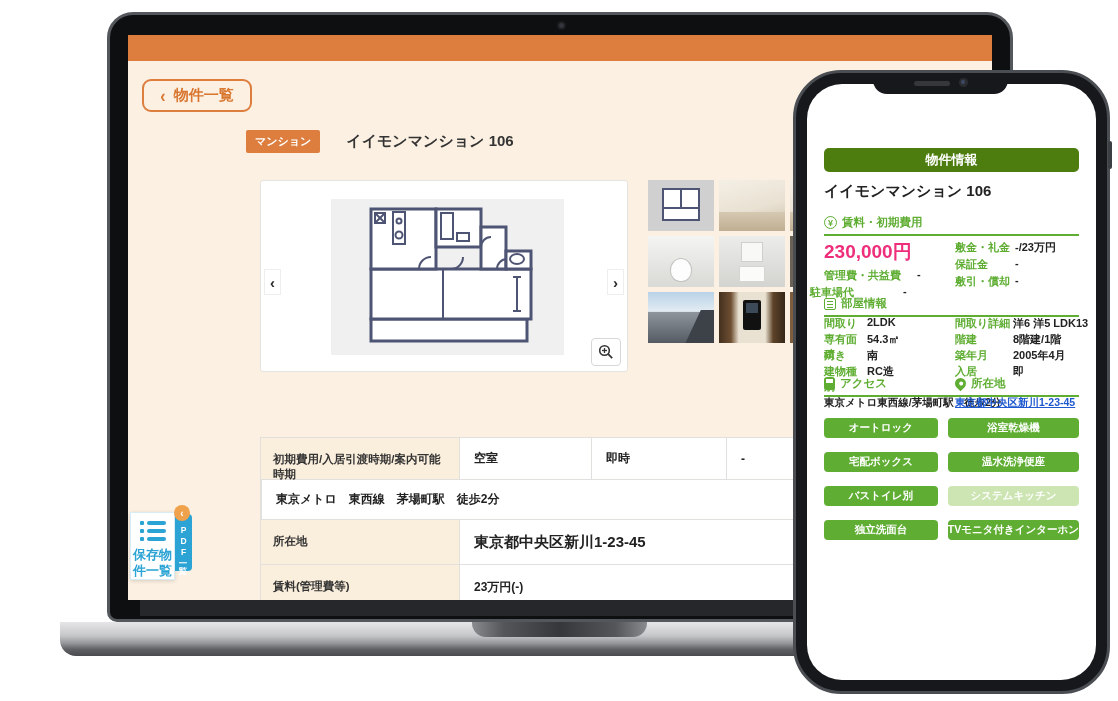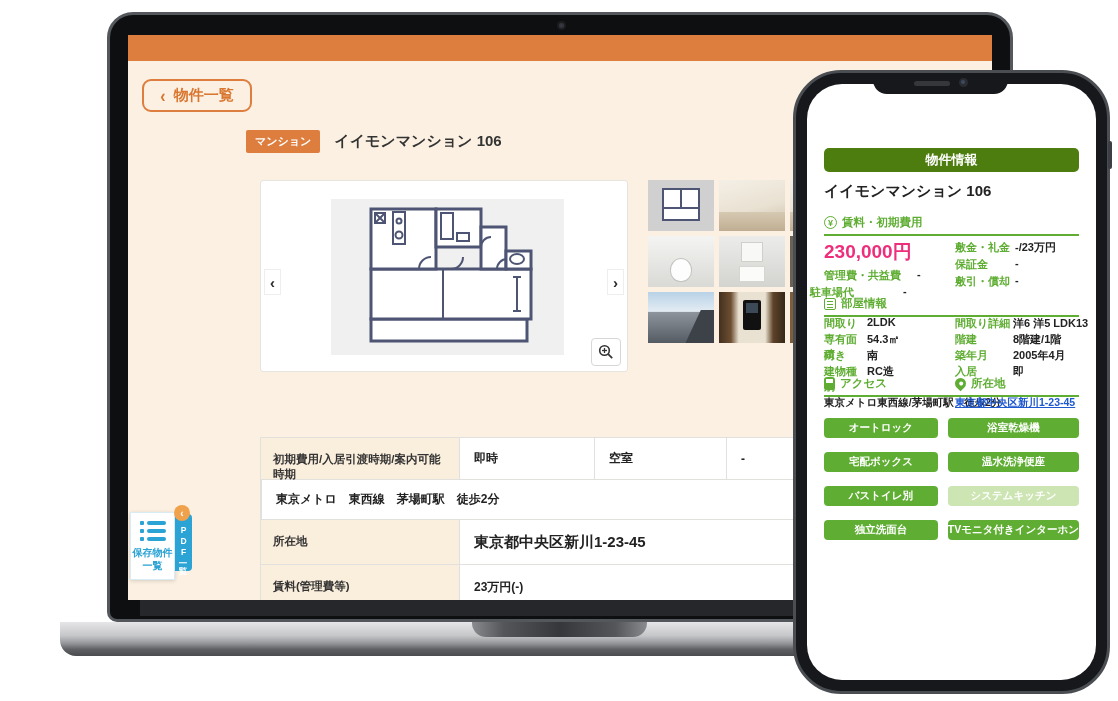--- a/index.html
+++ b/index.html
@@ -15,21 +15,21 @@
 
   .screen-content { position:absolute; left:128px; top:35px; width:864px; height:565px;
     background:#fbf0e1; overflow:hidden; z-index:3; }
   .topbar { position:absolute; left:0; top:0; width:100%; height:26px; background:#dd7d3e; }
 
   .back-button { position:absolute; left:14px; top:44px; width:110px; height:33px;
     border:2px solid #dd7d3e; border-radius:9px; color:#d9762f; font-size:15px; font-weight:700;
     display:flex; align-items:center; justify-content:center; gap:8px; background:transparent; cursor:pointer; }
   .back-button .chev { font-size:16px; font-weight:700; transform:scaleY(1.15); }
 
-  .prop-header { position:absolute; left:118px; top:95px; display:flex; align-items:center; gap:14px; }
+  .prop-header { position:absolute; left:118px; top:95px; display:flex; align-items:center; gap:26px; }
   .prop-badge { background:#dd7d3e; color:#fff; font-size:11px; font-weight:700; padding:4px 9px; border-radius:2px; }
   .prop-title { color:#333; font-size:15px; font-weight:700; }
 
   
   .carousel { position:absolute; left:132px; top:145px; width:368px; height:192px; background:#fff;
     border:1px solid #e6e4e0; border-radius:3px; }
   .plan-area { position:absolute; left:70px; top:18px; width:233px; height:156px; background:#f0f0f0; }
   .plan-area svg { width:100%; height:100%; }
   .car-arrow { position:absolute; width:17px; height:26px; background:#fff; border:1px solid #eee;
     display:flex; align-items:center; justify-content:center; color:#2b2b2b; font-size:15px; font-weight:700; cursor:pointer; }
@@ -76,21 +76,21 @@
 
   
   .saved-widget { position:absolute; left:2px; top:477px; width:66px; height:70px; }
   .saved-card { position:absolute; left:0; top:0; width:45px; height:68px; background:#fff;
     border:1px solid #d8ecf6; box-shadow:0 1px 4px rgba(0,0,0,.15); display:flex; flex-direction:column;
     align-items:center; padding-top:8px; cursor:pointer; }
   .list-icon { width:26px; height:20px; display:flex; flex-direction:column; justify-content:space-between; }
   .list-icon span { display:flex; align-items:center; gap:3px; }
   .list-icon i { width:4px; height:4px; background:#2ba3d4; border-radius:1px; }
   .list-icon b { flex:1; height:4px; background:#2ba3d4; border-radius:2px; }
-  .saved-label { margin-top:6px; color:#2ba3d4; font-size:10px; font-weight:700; text-align:center; line-height:1.25; width:42px; }
+  .saved-label { margin-top:6px; color:#2ba3d4; font-size:13px; font-weight:700; text-align:center; line-height:1.25; width:42px; }
   .pdf-tab { position:absolute; left:45px; top:2px; width:17px; height:57px; background:#2ba3d4; border-radius:0 4px 4px 0;
     display:flex; align-items:center; justify-content:center; cursor:pointer; }
   .pdf-tab span { writing-mode:vertical-rl; text-orientation:upright; color:#fff; font-size:8.5px; font-weight:700; letter-spacing:1px; }
   .collapse-dot { position:absolute; left:44px; top:-7px; width:16px; height:16px; border-radius:50%;
     background:#f0a14b; color:#fff; font-size:10px; font-weight:700; display:flex; align-items:center; justify-content:center; cursor:pointer; }
 
   
   .laptop-base { position:absolute; left:60px; top:622px; width:998px; height:34px; z-index:4;
     background:linear-gradient(180deg,#e6e6e8 0%,#c6c7c9 40%,#97989b 62%,#606164 80%,#4a4b4e 100%);
     border-radius:0 0 16px 16px; }
@@ -253,22 +253,22 @@
           <div class="unit">
             <i></i>
           </div>
         </div>
       <div class="thumb t-brown"></div>
     </div>
 
     <div class="info-table">
       <div class="tr r1">
         <div class="th">初期費用/入居引渡時期/案内可能時期</div>
+        <div class="td c1">空室</div>
         <div class="td c2">即時</div>
-        <div class="td c1">空室</div>
         <div class="td c3">-</div>
       </div>
       <div class="tr r2">
         <div class="td wide">東京メトロ　東西線　茅場町駅　徒歩2分</div>
       </div>
       <div class="tr r3">
         <div class="th">所在地</div>
         <div class="td wide addr">東京都中央区新川1-23-45</div>
       </div>
       <div class="tr r4">

